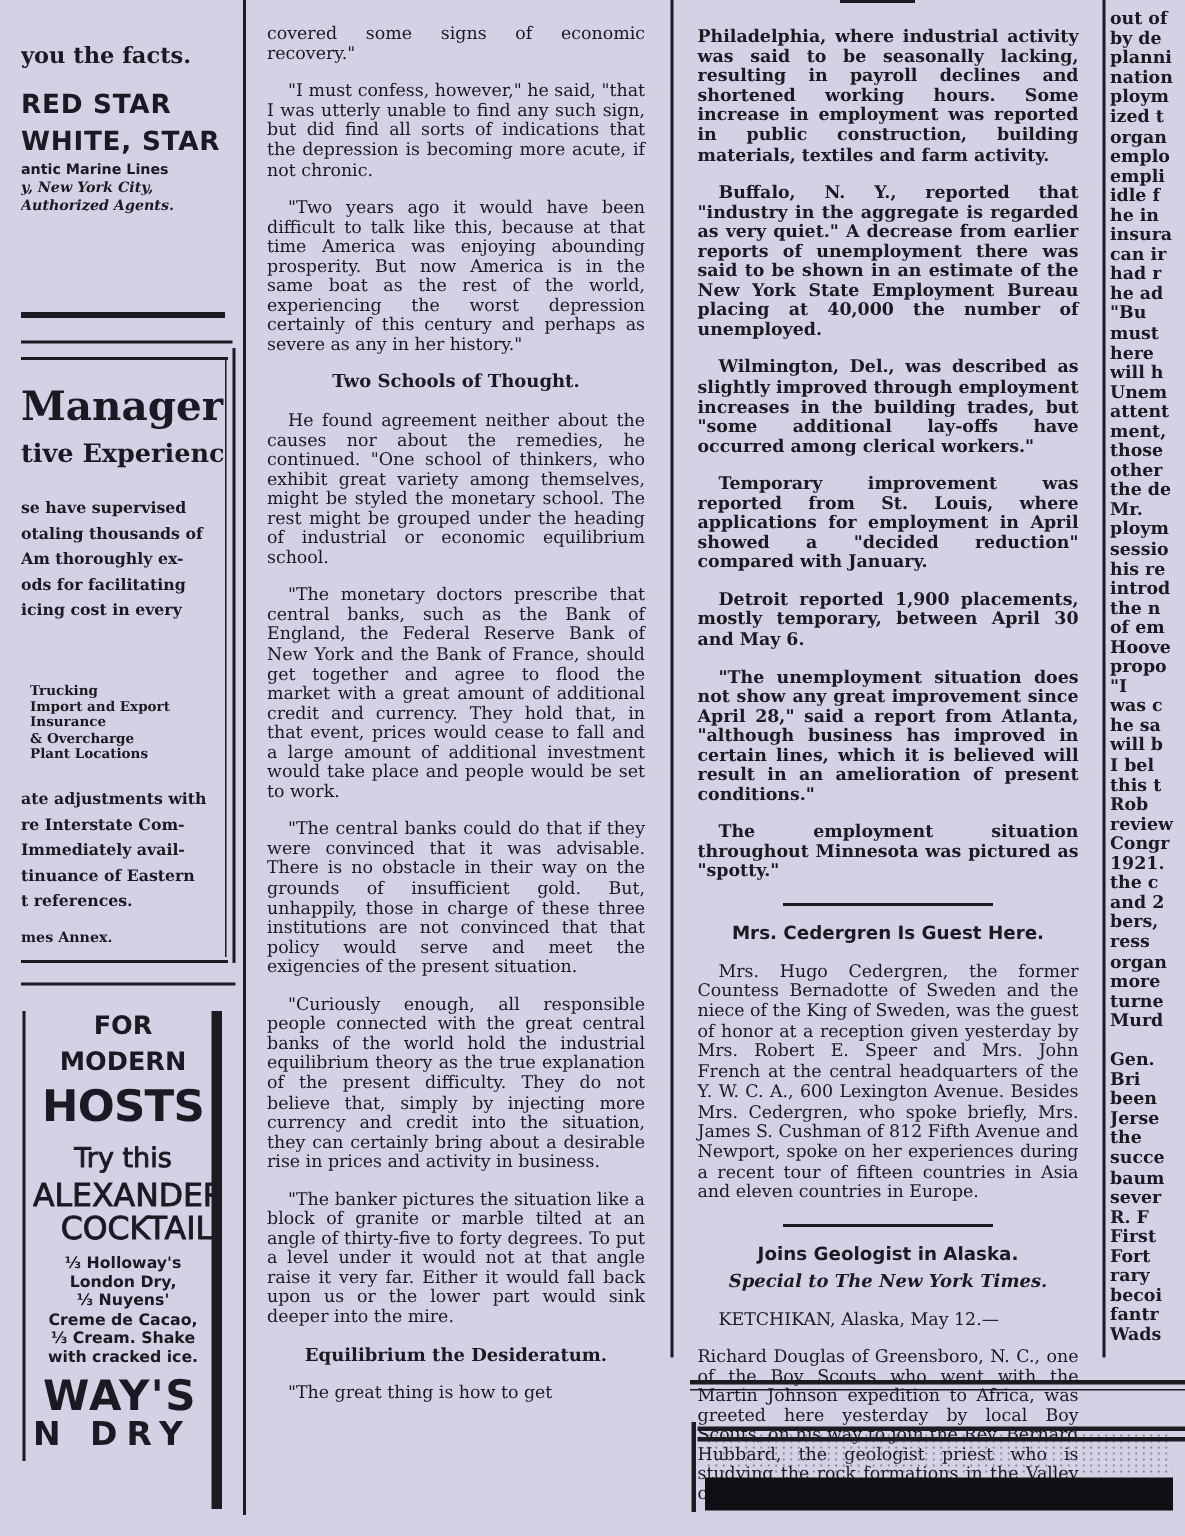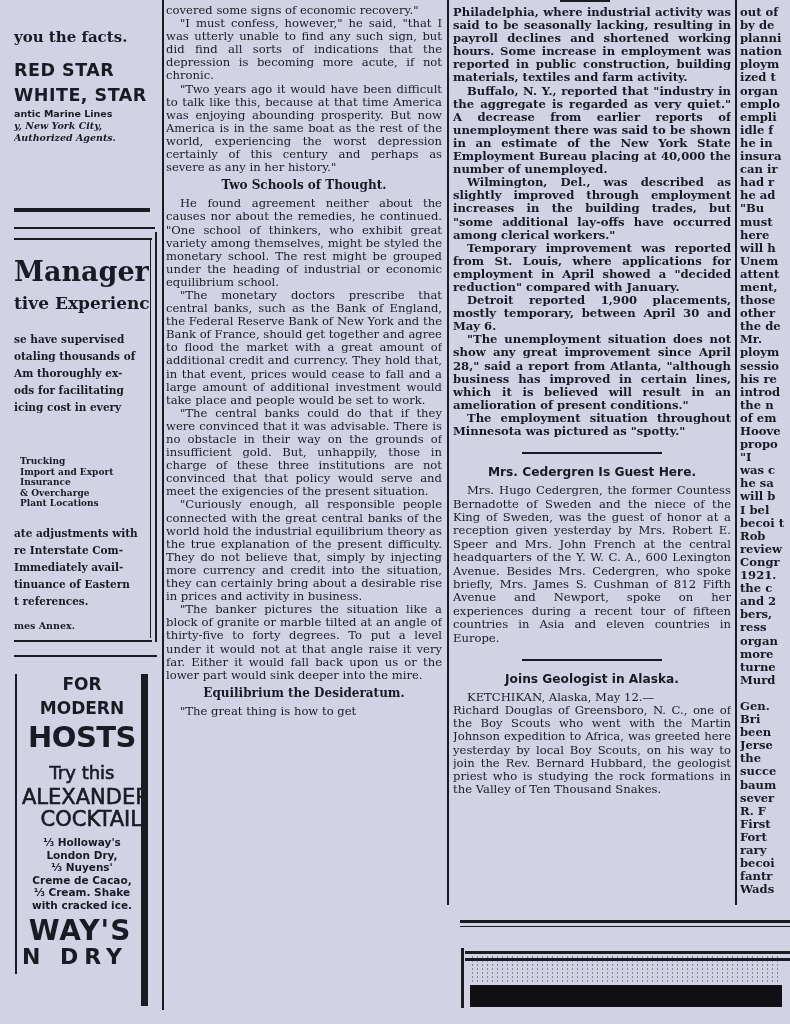--- a/index.html
+++ b/index.html
@@ -34,21 +34,21 @@
   .ad3 .b { font-size:29px; line-height:34px; letter-spacing:-0.5px; }
   .ad3 .c { font-size:18px; line-height:26px; font-weight:normal; -webkit-text-stroke:0.6px #1a1a22; margin-top:6px; }
   .ad3 .d { font-size:21px; line-height:22px; font-weight:normal;text-align:right; -webkit-text-stroke:0.6px #1a1a22; }
   .ad3 .r { font-size:10.5px; line-height:12.5px; margin-top:6px; }
   .ad3 .imp { font-size:11px; line-height:14px; font-weight:normal; -webkit-text-stroke:0.4px #1a1a22; margin-top:8px; }
   .ad3 .way { font-size:28px; line-height:32px; margin-top:4px; text-align:center; margin-left:-4px; letter-spacing:1px; }
   .ad3 .dry { font-size:22px; line-height:20px; text-align:left; margin-left:0; letter-spacing:6px; }
 
   
   .body-col { font-family:"DejaVu Serif", serif; font-size:11.6px; line-height:13.1px; text-align:justify; }
-  .body-col p { margin:0; text-indent:14px; }
+  .body-col p { margin:12px; text-indent:14px; }
   .body-col p.first { text-indent:0; }
   .body-col h3 { margin:5px 0 5px 0; text-align:center; font-size:12px; font-weight:bold; font-family:"DejaVu Serif", serif; }
   .c2 { left:166px; top:4px; width:276px; }
   .c3 { left:453px; top:6px; width:278px; font-weight:bold; }
   .c3 .plain { font-weight:normal; }
   .c3 h3 { font-family:"DejaVu Sans", sans-serif; font-size:12.2px; }
   .c3 .dateline-it { text-align:center; font-style:italic; font-size:12px; font-weight:bold; margin:0 0 2px 0; text-indent:0; }
   .sep { width:140px; height:2px; background:#1b1b22; margin:14px auto 12px auto; }
 
   .c4 { left:740px; top:6px; width:50px; font-family:"DejaVu Serif", serif; font-size:11.6px; line-height:13.1px; font-weight:bold; white-space:nowrap; }
@@ -151,20 +151,21 @@
     <p>Wilmington, Del., was described as slightly improved through employment increases in the building trades, but "some additional lay-offs have occurred among clerical workers."</p>
     <p>Temporary improvement was reported from St. Louis, where applications for employment in April showed a "decided reduction" compared with January.</p>
     <p>Detroit reported 1,900 placements, mostly temporary, between April 30 and May 6.</p>
     <p>"The unemployment situation does not show any great improvement since April 28," said a report from Atlanta, "although business has improved in certain lines, which it is believed will result in an amelioration of present conditions."</p>
     <p>The employment situation throughout Minnesota was pictured as "spotty."</p>
     <div class="sep"></div>
     <h3>Mrs. Cedergren Is Guest Here.</h3>
     <p class="plain" style="line-height:13.4px;">Mrs. Hugo Cedergren, the former Countess Bernadotte of Sweden and the niece of the King of Sweden, was the guest of honor at a reception given yesterday by Mrs. Robert E. Speer and Mrs. John French at the central headquarters of the Y. W. C. A., 600 Lexington Avenue. Besides Mrs. Cedergren, who spoke briefly, Mrs. James S. Cushman of 812 Fifth Avenue and Newport, spoke on her experiences during a recent tour of fifteen countries in Asia and eleven countries in Europe.</p>
     <div class="sep"></div>
     <h3>Joins Geologist in Alaska.</h3>
+    <p class="dateline-it">Special to The New York Times.</p>
     <p class="plain">KETCHIKAN, Alaska, May 12.—</p>
     <p class="first plain">Richard Douglas of Greensboro, N. C., one of the Boy Scouts who went with the Martin Johnson expedition to Africa, was greeted here yesterday by local Boy Scouts, on his way to join the Rev. Bernard Hubbard, the geologist priest who is studying the rock formations in the Valley of Ten Thousand Snakes.</p>
   </div>
 
   <div class="hline" style="left:460px;top:920px;width:330px;height:3px;"></div>
   <div class="hline" style="left:460px;top:926px;width:330px;height:1px;"></div>
   <div class="hline" style="left:465px;top:951px;width:325px;height:3px;"></div>
   <div class="hline" style="left:465px;top:958px;width:325px;height:3px;"></div>
   <div class="vline" style="left:461px;top:948px;width:3px;height:60px;"></div>
   <div class="speckle"></div>
@@ -203,21 +204,21 @@
       <div>introd</div>
       <div>the n</div>
       <div>of em</div>
       <div>Hoove</div>
       <div>propo</div>
       <div>  "I</div>
       <div>was c</div>
       <div>he sa</div>
       <div>will b</div>
       <div>I bel</div>
-      <div>becoi t</div>
+      <div>this t</div>
       <div>  Rob</div>
       <div>review</div>
       <div>Congr</div>
       <div>1921.</div>
       <div>the c</div>
       <div>and 2</div>
       <div>bers,</div>
       <div>ress</div>
       <div>organ</div>
       <div>more</div>

